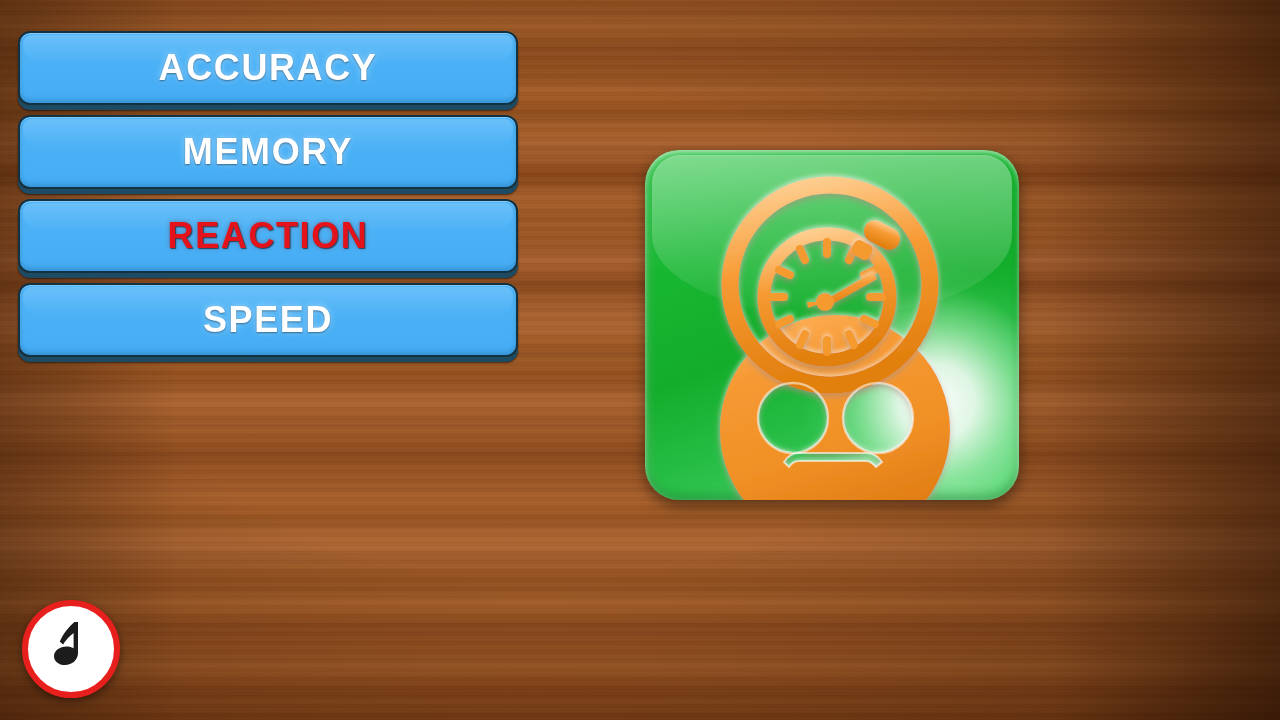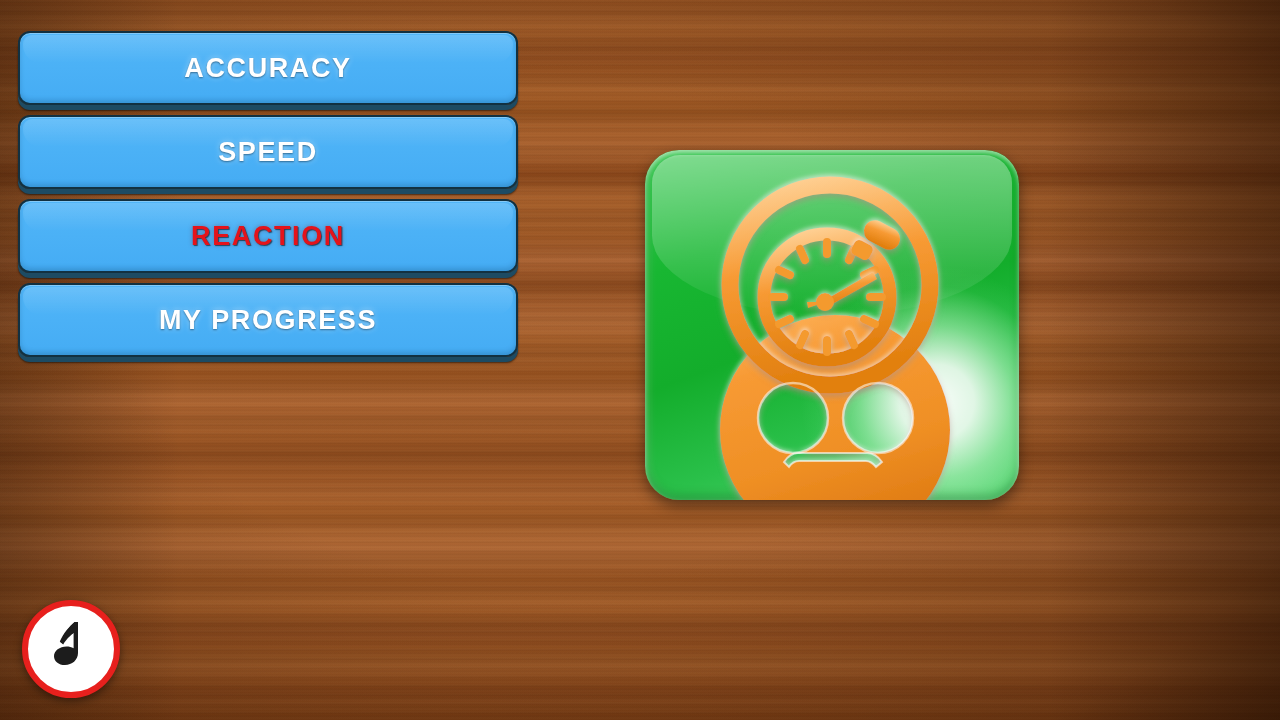--- a/index.html
+++ b/index.html
@@ -83,21 +83,21 @@
     display:flex; align-items:center; justify-content:center;
   }
   .menu-btn::after {
     content:"";
     position:absolute; left:3px; right:3px; top:2px; height:40%;
     border-radius:9px 9px 18px 18px;
     background:linear-gradient(180deg, rgba(255,255,255,0.14), rgba(255,255,255,0));
     pointer-events:none;
   }
   .menu-label {
-    font-size:27px;
+    font-size:36px;
     font-weight:bold;
     letter-spacing:1.6px;
     color:#ffffff;
     text-shadow:
       0 1px 2px rgba(0,40,70,0.55),
       0 0 6px rgba(255,255,255,0.45);
     user-select:none;
     position:relative; z-index:2;
     white-space:nowrap;
   }
@@ -164,32 +164,32 @@
   <div class="wood-grain2"></div>
   <div class="wood-vignette"></div>
 
   <nav id="menu">
 
     <div class="menu-btn">
       <span class="menu-label">ACCURACY</span>
     </div>
 
 
+    <div class="menu-btn">
+      <span class="menu-label">MEMORY</span>
+    </div>
+
+    <div class="menu-btn active">
+      <span class="menu-label">REACTION</span>
+    </div>
 
     <div class="menu-btn">
       <span class="menu-label">SPEED</span>
     </div>
 
-    <div class="menu-btn active">
-      <span class="menu-label">REACTION</span>
-    </div>
-
-    <div class="menu-btn">
-      <span class="menu-label">MY PROGRESS</span>
-    </div>
 
   </nav>
 
   <div id="music-btn">
     <svg class="note" viewBox="0 0 52 60">
       <path d="M30 3 L33 3 L33 34 C33 41 27 46 20 46 C13.5 46 9 42.2 9 37.2
                C9 31.8 14.6 27.4 21.6 27.4 C24 27.4 26.6 28 28.6 29.2 L28.6 14
                C24 16.5 19.5 20.2 17.5 24.5 L14.8 22.4 C18.6 14.2 24 7.5 30 3 Z" fill="#1c1c1c"></path>
       <path d="M29.5 3 L32.8 3 L32.8 11 C28 14 21.5 19.5 18.2 25.5 L15.2 23
                C19 15 24 8 29.5 3 Z" fill="#1c1c1c"></path>

